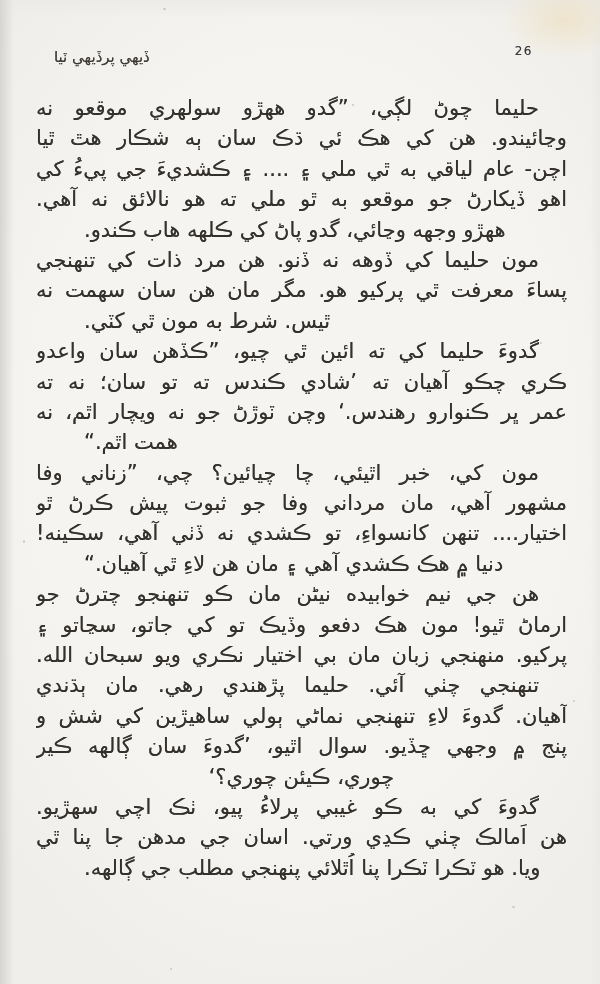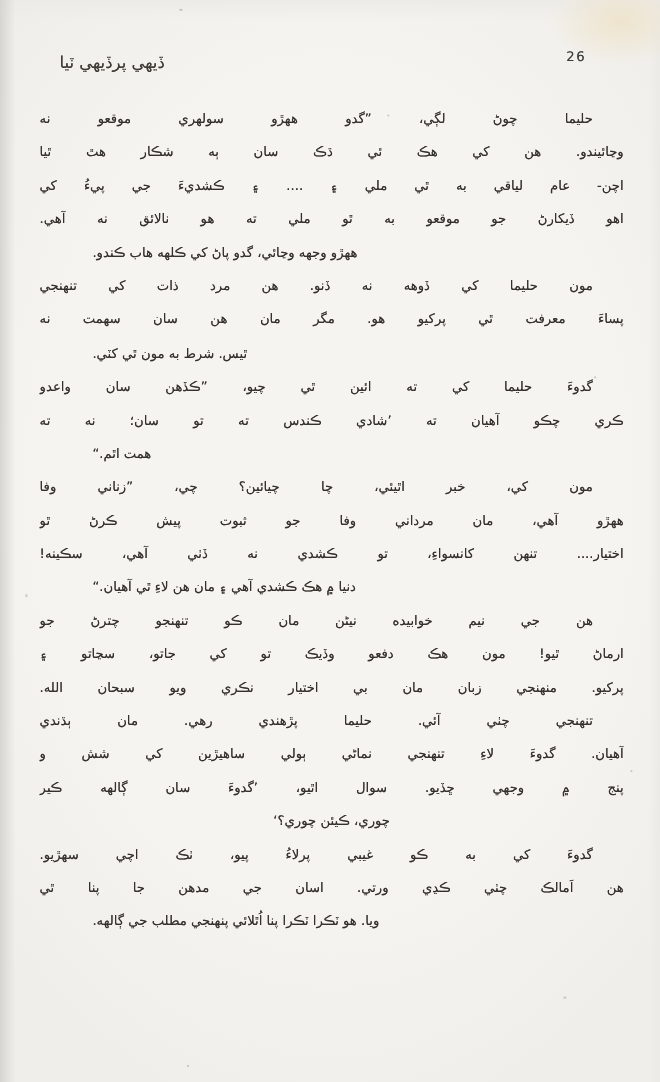--- a/index.html
+++ b/index.html
@@ -32,21 +32,21 @@
   }
   .body-text{
     position:absolute;
     top:93px;left:36px;right:33px;
     text-shadow:0 0 0.6px rgba(55,50,45,0.7);
   }
   .line{
     direction:rtl;
     height:30.4px;
     line-height:30.4px;
-    font-size:12px;
+    font-size:21px;
     overflow:hidden;
     text-align:justify;
     text-align-last:justify;
   }
   .line.first{padding-right:28px;}
   .line.final-left{text-align:left;text-align-last:left;margin-left:48px;}
   .line.final-center{text-align-last:center;}
   .speck{position:absolute;border-radius:50%;background:#aaa69e;opacity:.55;}
 </style>
 </head>
@@ -68,25 +68,26 @@
         <div class="line final-left" dir="rtl">ههڙو وجهه وڃائي، گدو پاڻ کي ڪلهه هاب ڪندو.</div>
       </div>
       <div>
         <div class="line first" dir="rtl">مون حليما کي ڏوهه نه ڏنو. هن مرد ذات کي تنهنجي</div>
         <div class="line full" dir="rtl">پساءَ معرفت ٿي پرکيو هو. مگر مان هن سان سهمت نه</div>
         <div class="line final-left" dir="rtl">ٿيس. شرط به مون ٿي کٽي.</div>
       </div>
       <div>
         <div class="line first" dir="rtl">گدوءَ حليما کي ته ائين ٿي چيو، ”ڪڏهن سان واعدو</div>
         <div class="line full" dir="rtl">ڪري چڪو آهيان ته ’شادي ڪندس ته تو سان؛ نه ته</div>
+        <div class="line full" dir="rtl">عمر ڀر ڪنوارو رهندس.‘ وچن ٽوڙڻ جو نه ويچار اٿم، نه</div>
         <div class="line final-left" dir="rtl">همت اٿم.“</div>
       </div>
       <div>
         <div class="line first" dir="rtl">مون کي، خبر اٿيئي، چا چيائين؟ چي، ”زناني وفا</div>
-        <div class="line full" dir="rtl">ههڙو آهي، مان مرداني وفا جو ثبوت پيش ڪرڻ ٿو</div>
+        <div class="line full" dir="rtl">مشهور آهي، مان مرداني وفا جو ثبوت پيش ڪرڻ ٿو</div>
         <div class="line full" dir="rtl">اختيار.... تنهن کانسواءِ، تو ڪشدي نه ڏٺي آهي، سڪينه!</div>
         <div class="line final-left" dir="rtl">دنيا ۾ هڪ ڪشدي آهي ۽ مان هن لاءِ ٿي آهيان.“</div>
       </div>
       <div>
         <div class="line first" dir="rtl">هن جي نيم خوابيده نيڻن مان ڪو تنهنجو چترڻ جو</div>
         <div class="line full" dir="rtl">ارماڻ ٿيو! مون هڪ دفعو وڏيڪ تو کي جاتو، سڃاتو ۽</div>
         <div class="line full" dir="rtl">پرکيو. منهنجي زبان مان بي اختيار نڪري ويو سبحان الله.</div>
       </div>
       <div>
         <div class="line first" dir="rtl">تنهنجي چٺي آئي. حليما پڙهندي رهي. مان ٻڌندي</div>

